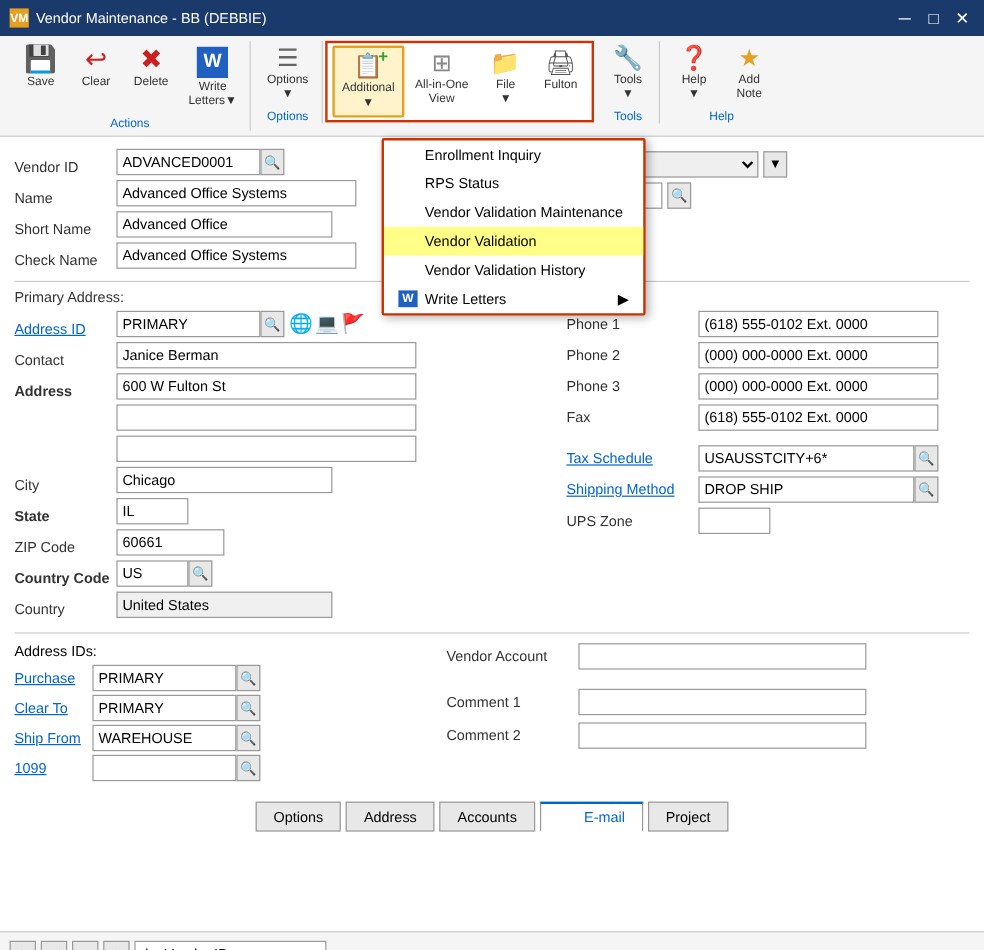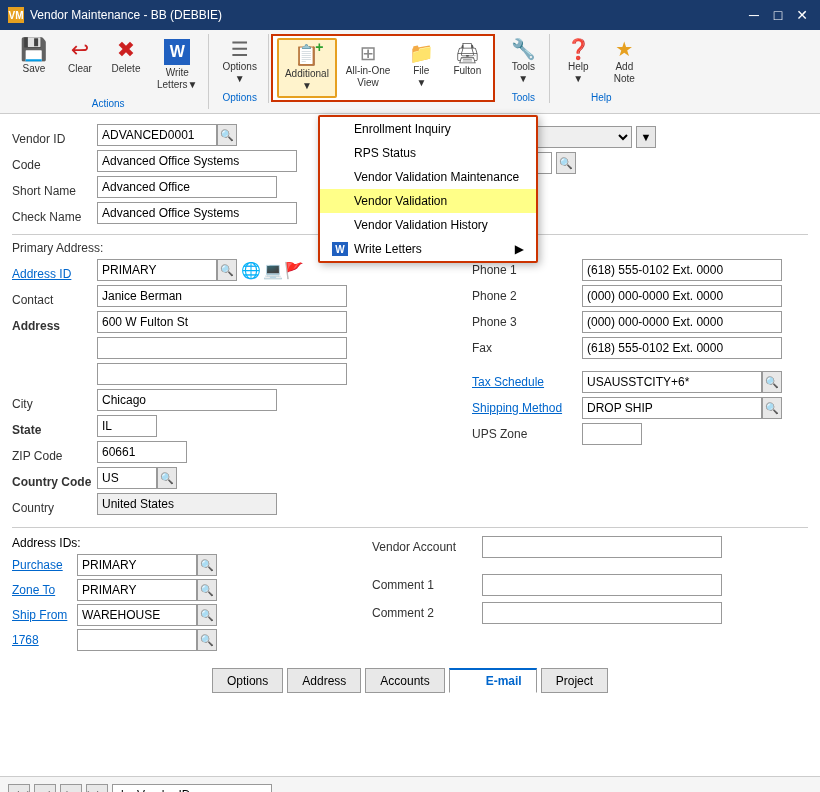--- a/index.html
+++ b/index.html
@@ -64,21 +64,21 @@
     .input-group { display: flex; align-items: center; }
     
     
     .two-col { display: flex; gap: 20px; }
     .col-left { flex: 0 0 440px; }
     .col-right { flex: 1; }
     
     
     .address-section { border-top: 1px solid #ccc; margin-top: 6px; padding-top: 6px; }
     .tab-btn { padding: 4px 14px; border: 1px solid #999; background: #e8e8e8; cursor: pointer; font-size: 12px; }
-    .tab-btn.active { background: white; border-bottom: 1px solid white; border-top: 2px solid #0066cc; color: #0066cc; font-weight: 700; padding-left: 36px; }
+    .tab-btn.active { background: white; border-bottom: 1px solid white; border-top: 2px solid #0066cc; color: #0066cc; font-weight: 400; padding-left: 36px; }
     
     
     .nav-bar { background: #f5f5f5; border-top: 1px solid #ccc; height: 36px; display: flex; align-items: center; padding: 0 8px; gap: 4px; }
     .nav-btn { border: 1px solid #999; background: #e8e8e8; width: 22px; height: 22px; cursor: pointer; display: flex; align-items: center; justify-content: center; font-size: 12px; }
     .nav-select { border: 1px solid #999; height: 22px; padding: 0 4px; font-size: 12px; width: 160px; background: white; }
     .addr-id-row { display: flex; align-items: center; margin-bottom: 3px; }
     .addr-id-label { min-width: 65px; font-size: 12px; color: #0066cc; text-decoration: underline; cursor: pointer; }
     
     .inline-icons { display: flex; align-items: center; gap: 2px; margin-left: 4px; }
     .right-form-row { display: flex; align-items: center; margin-bottom: 4px; }
@@ -222,21 +222,21 @@
     <div style="flex:0 0 430px;">
       <div class="form-row">
         <span class="form-label">Vendor ID</span>
         <div class="input-group">
           <input class="form-input w120" value="ADVANCED0001" readonly="" style="">
           <button class="search-btn">🔍</button>
           <span style="width:8px;"></span>
         </div>
       </div>
       <div class="form-row">
-        <span class="form-label">Code</span>
+        <span class="form-label">Name</span>
         <input class="form-input w200" value="Advanced Office Systems" style="">
       </div>
       <div class="form-row">
         <span class="form-label">Short Name</span>
         <input class="form-input w180" value="Advanced Office" style="">
       </div>
       <div class="form-row">
         <span class="form-label">Check Name</span>
         <input class="form-input w200" value="Advanced Office Systems" style="">
       </div>
@@ -359,35 +359,35 @@
     <div style="flex:0 0 340px;">
       <div style="font-size:12px; margin-bottom:4px;">Address IDs:</div>
       <div class="addr-id-row">
         <span class="addr-id-label">Purchase</span>
         <div class="input-group">
           <input class="form-input w120" value="PRIMARY" style="">
           <button class="search-btn">🔍</button>
         </div>
       </div>
       <div class="addr-id-row">
-        <span class="addr-id-label">Zone To</span>
+        <span class="addr-id-label">Clear To</span>
         <div class="input-group">
           <input class="form-input w120" value="PRIMARY" style="">
           <button class="search-btn">🔍</button>
         </div>
       </div>
       <div class="addr-id-row">
         <span class="addr-id-label">Ship From</span>
         <div class="input-group">
           <input class="form-input w120" value="WAREHOUSE" style="">
           <button class="search-btn">🔍</button>
         </div>
       </div>
       <div class="addr-id-row">
-        <span class="addr-id-label">1768</span>
+        <span class="addr-id-label">1099</span>
         <div class="input-group">
           <input class="form-input w120" value="" style="">
           <button class="search-btn">🔍</button>
         </div>
       </div>
     </div>
 
     <div style="flex:1;">
       <div class="right-form-row" style="margin-bottom:6px;">
         <span class="right-label">Vendor Account</span>

